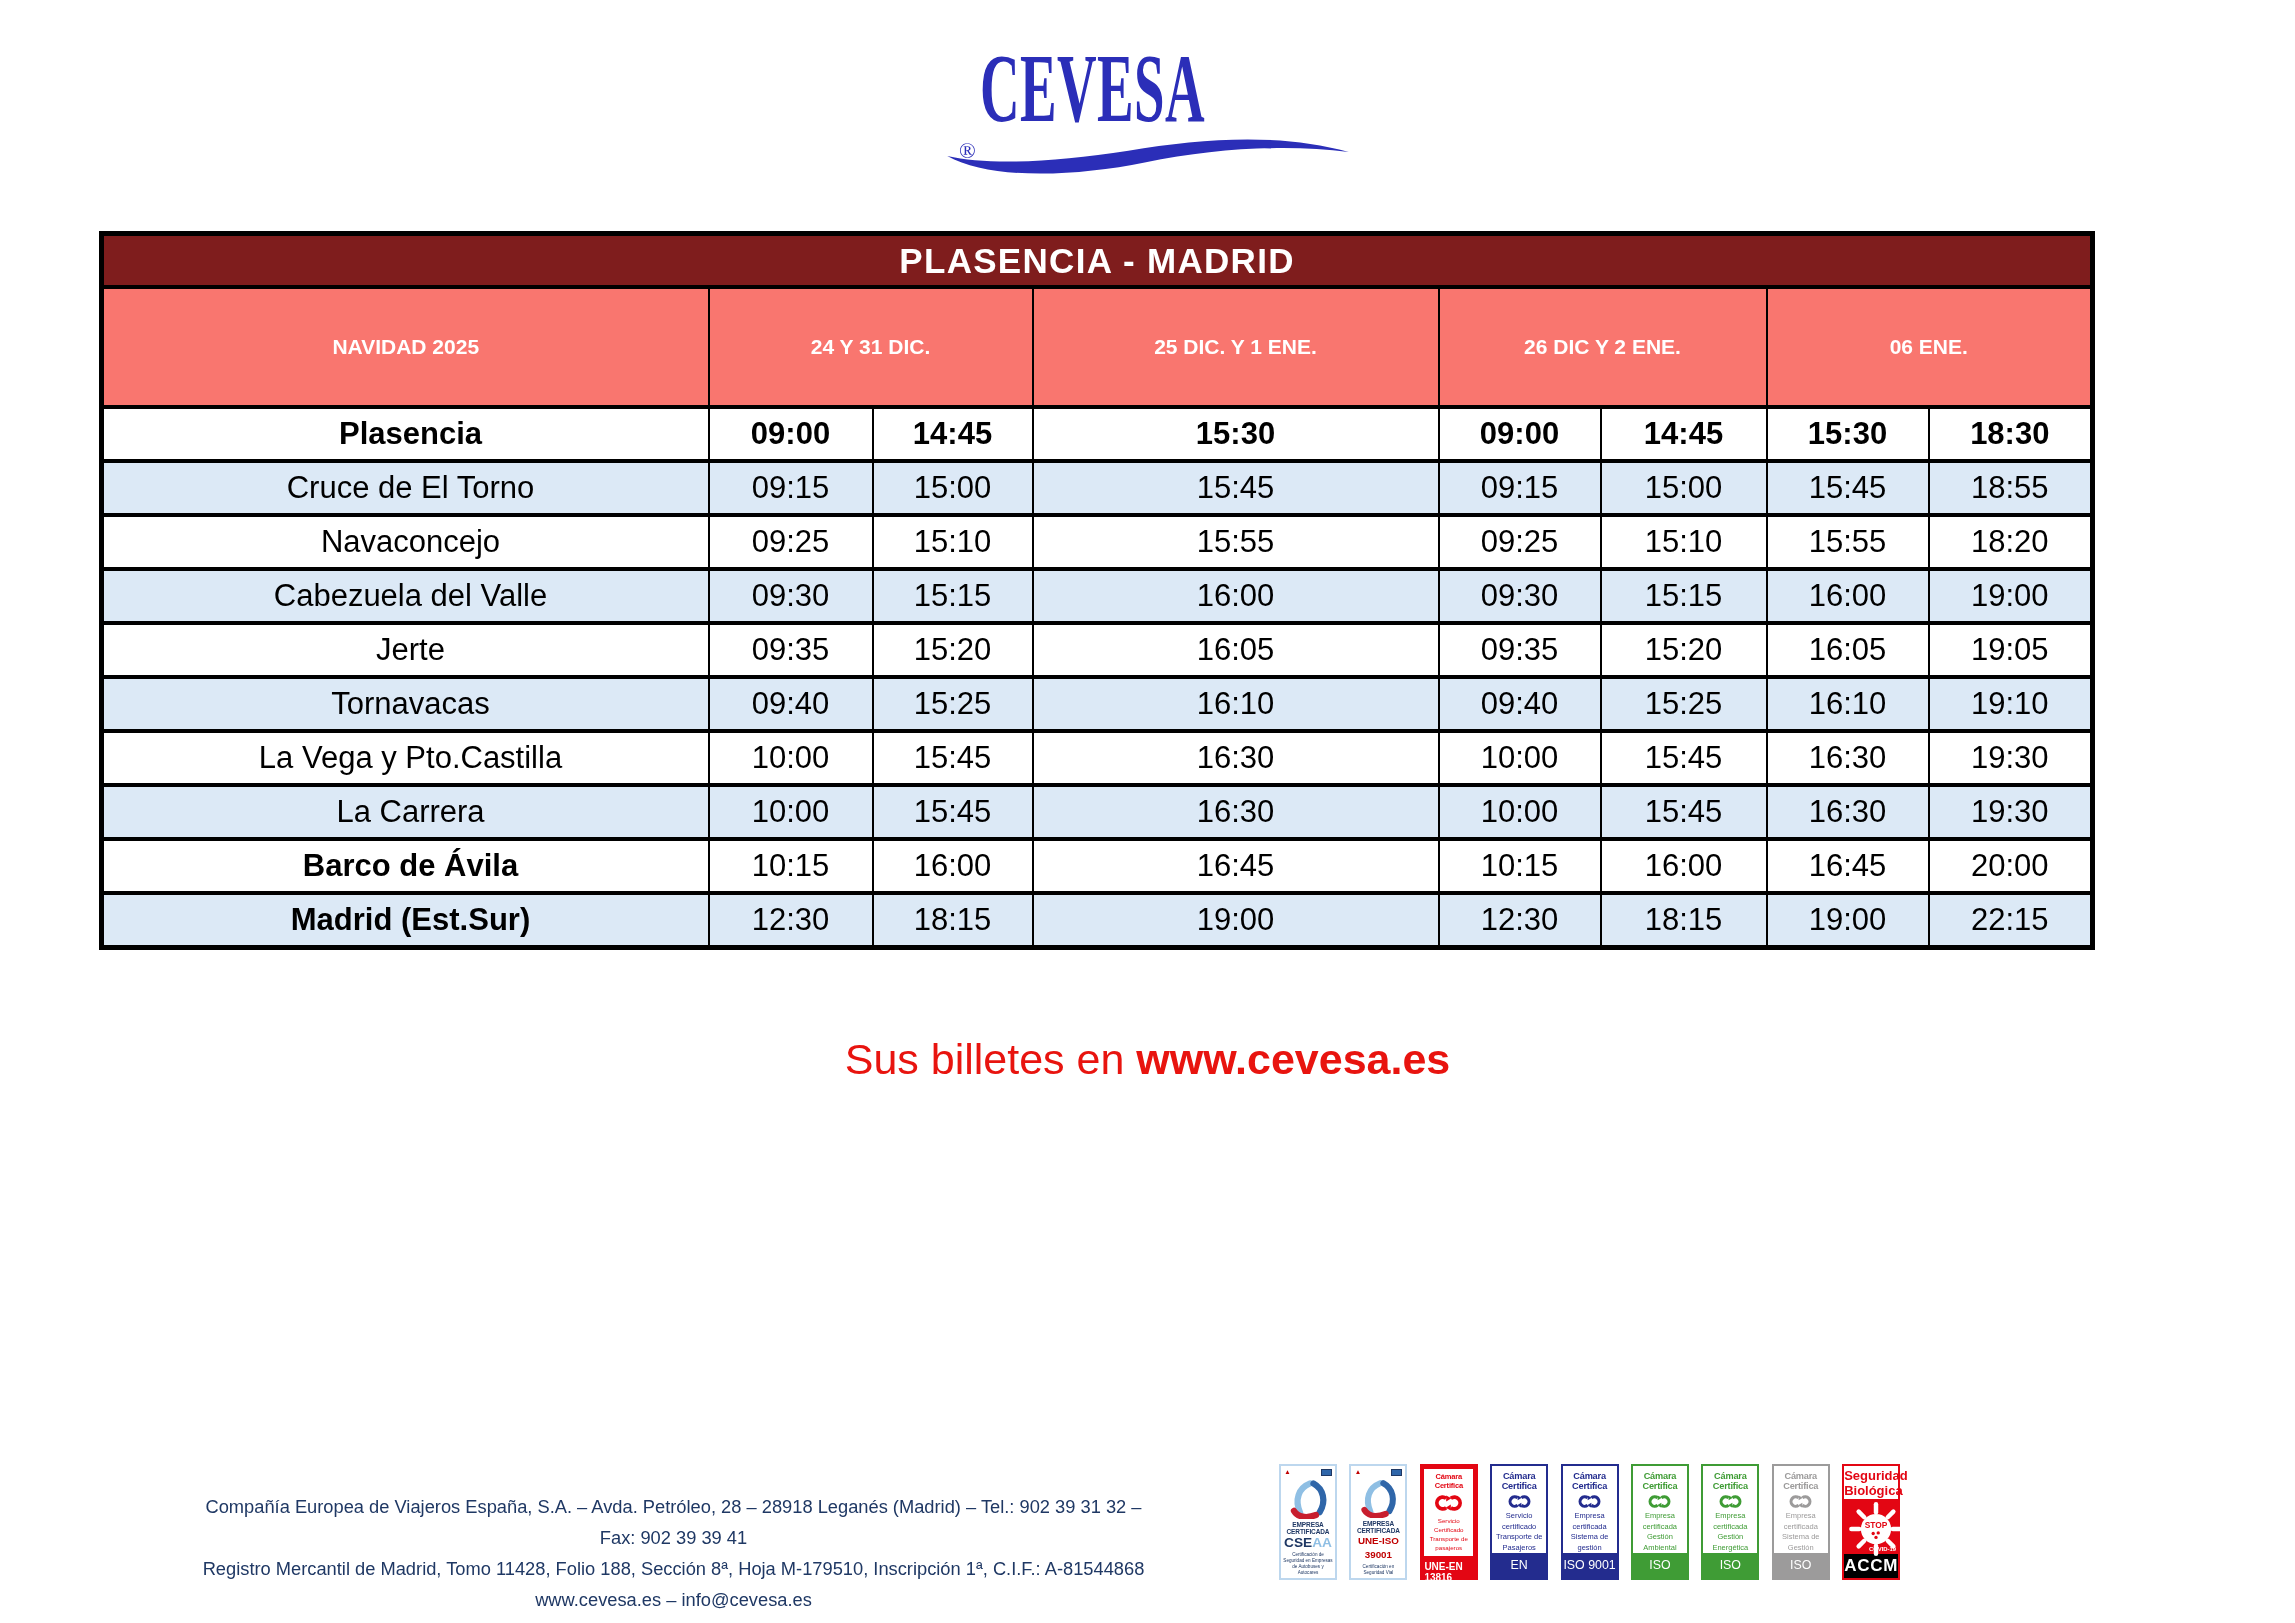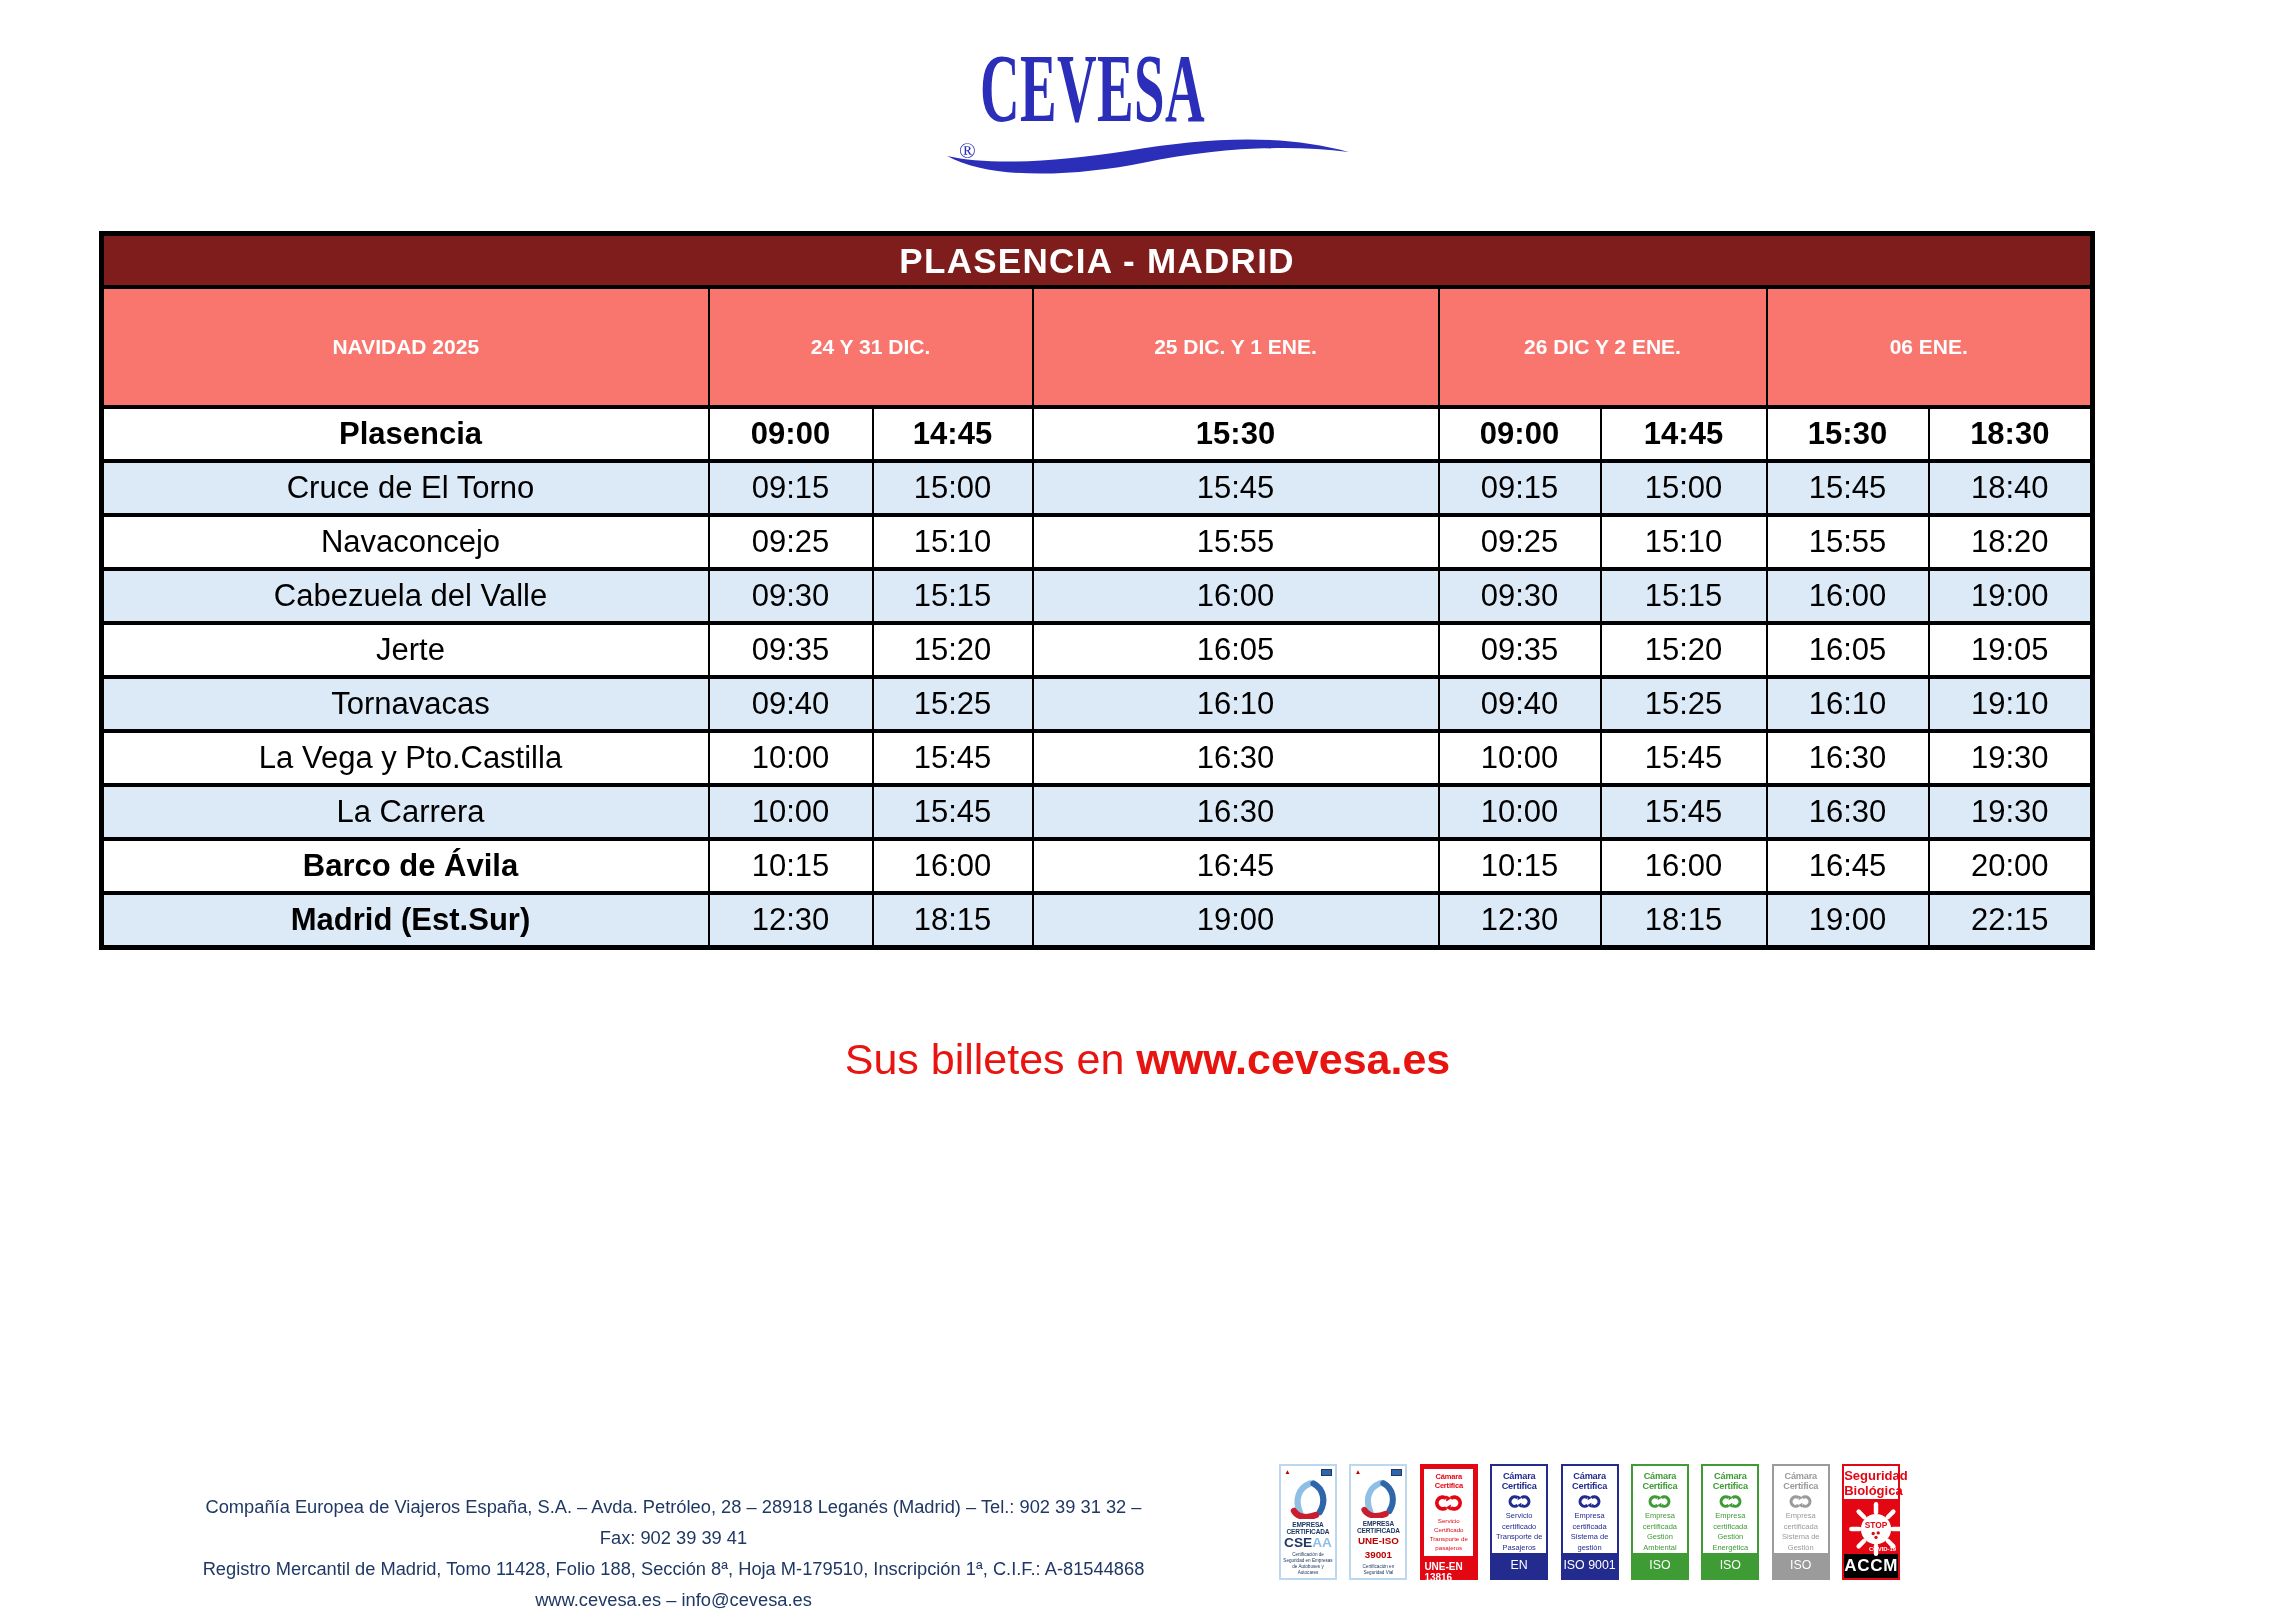--- a/index.html
+++ b/index.html
@@ -136,21 +136,21 @@
           <td>18:30</td>
         </tr>
         <tr class="alt">
           <td class="st">Cruce de El Torno</td>
           <td>09:15</td>
           <td>15:00</td>
           <td>15:45</td>
           <td>09:15</td>
           <td>15:00</td>
           <td>15:45</td>
-          <td>18:40</td>
+          <td>18:55</td>
         </tr>
         <tr>
           <td class="st">Navaconcejo</td>
           <td>09:25</td>
           <td>15:10</td>
           <td>15:55</td>
           <td>09:25</td>
           <td>15:10</td>
           <td>15:55</td>
           <td>18:20</td>

